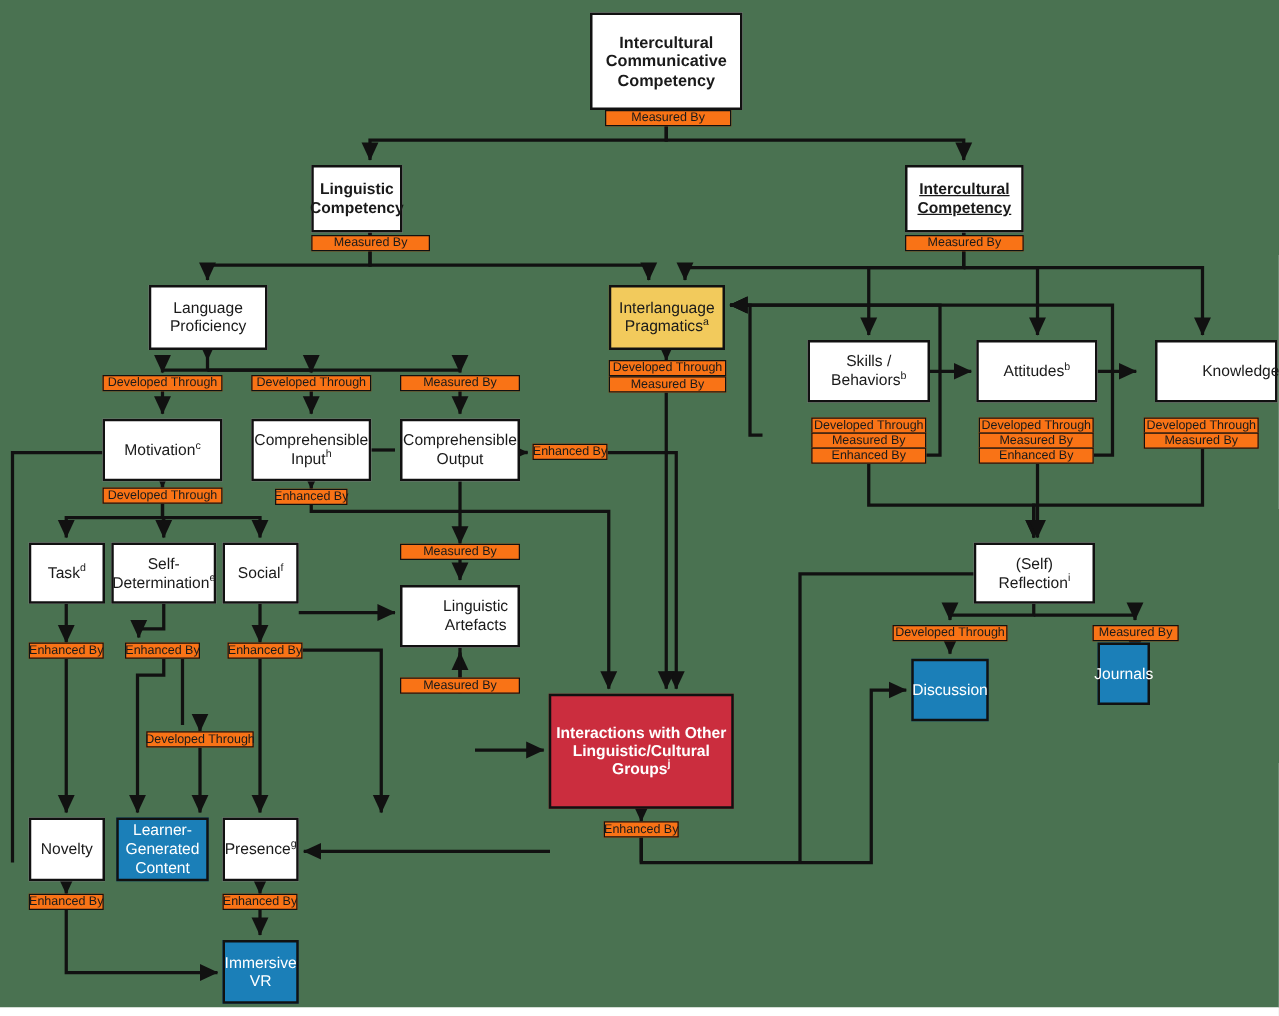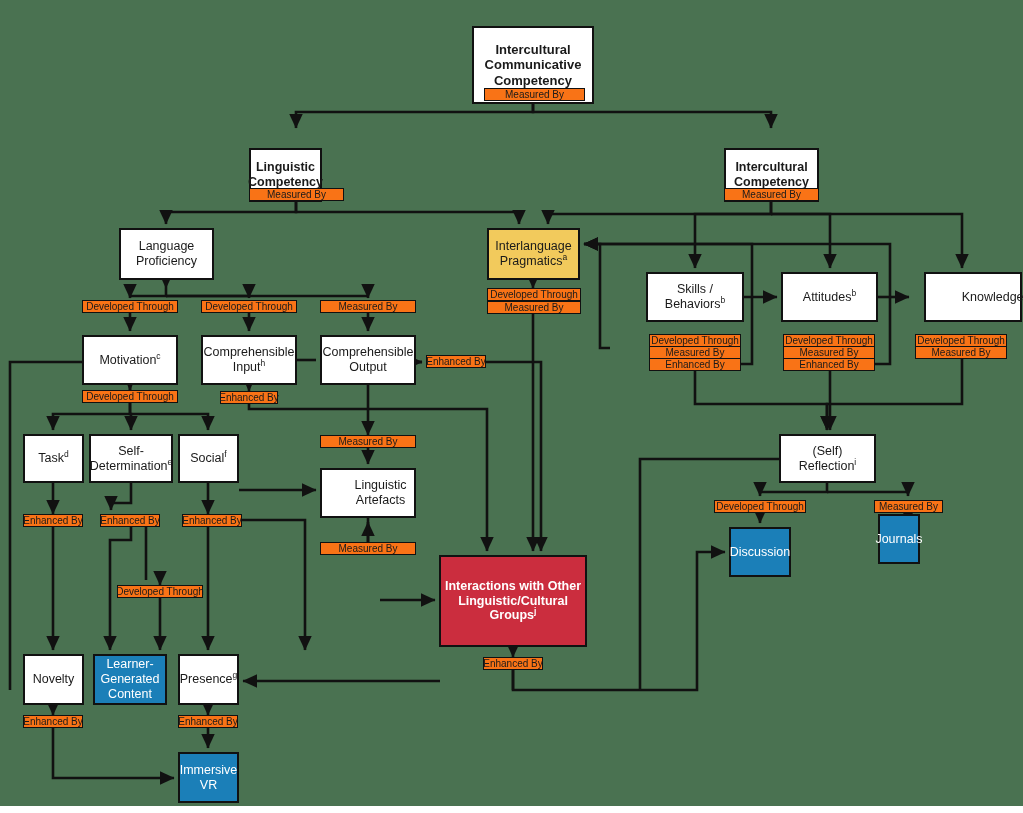--- a/index.html
+++ b/index.html
@@ -22,21 +22,21 @@
     border:2.5px solid #111111;
     background:#ffffff;
     color:#1a1a1a;
     display:flex;align-items:center;justify-content:center;
     text-align:center;
     line-height:1.18;
     font-size:12.5px;
     padding:2px 3px;
     z-index:3;
   }
-  .node.strong{font-weight:bold;margin-top:16px;}
+  .node.strong{font-weight:bold;}
   .node.yellow{background:#f2ca5c;}
   .node.blue{background:#1b7fb8;color:#ffffff;}
   .node.red{background:#cb2d3e;color:#ffffff;font-weight:bold;font-size:12.5px;}
   .node sup{font-size:8.5px;line-height:0;vertical-align:super;}
   .lbl{
     position:absolute;
     box-sizing:border-box;
     border:1.6px solid #111111;
     background:#f97316;
     color:#1a1a1a;
@@ -169,21 +169,21 @@
   </svg>
 
   <div class="node strong" style="left:472px;top:10px;width:122px;height:78px;font-size:13px;">
     <span>Intercultural Communicative Competency</span>
   </div>
 
   <div class="node strong" style="left:249px;top:132px;width:73px;height:54px;">
     <span>Linguistic Competency</span>
   </div>
 
-  <div class="node strong" style="left:724px;top:132px;width:95px;height:54px;">
+  <div class="node strong" style="left:724px;top:132px;width:95px;height:54px;text-decoration:underline;">
     <span>Intercultural Competency</span>
   </div>
 
   <div class="node" style="left:119px;top:228px;width:95px;height:52px;">
     <span>Language Proficiency</span>
   </div>
 
   <div class="node yellow" style="left:487px;top:228px;width:93px;height:52px;">
     <span><span>Interlanguage Pragmatics</span><sup>a</sup></span>
   </div>

